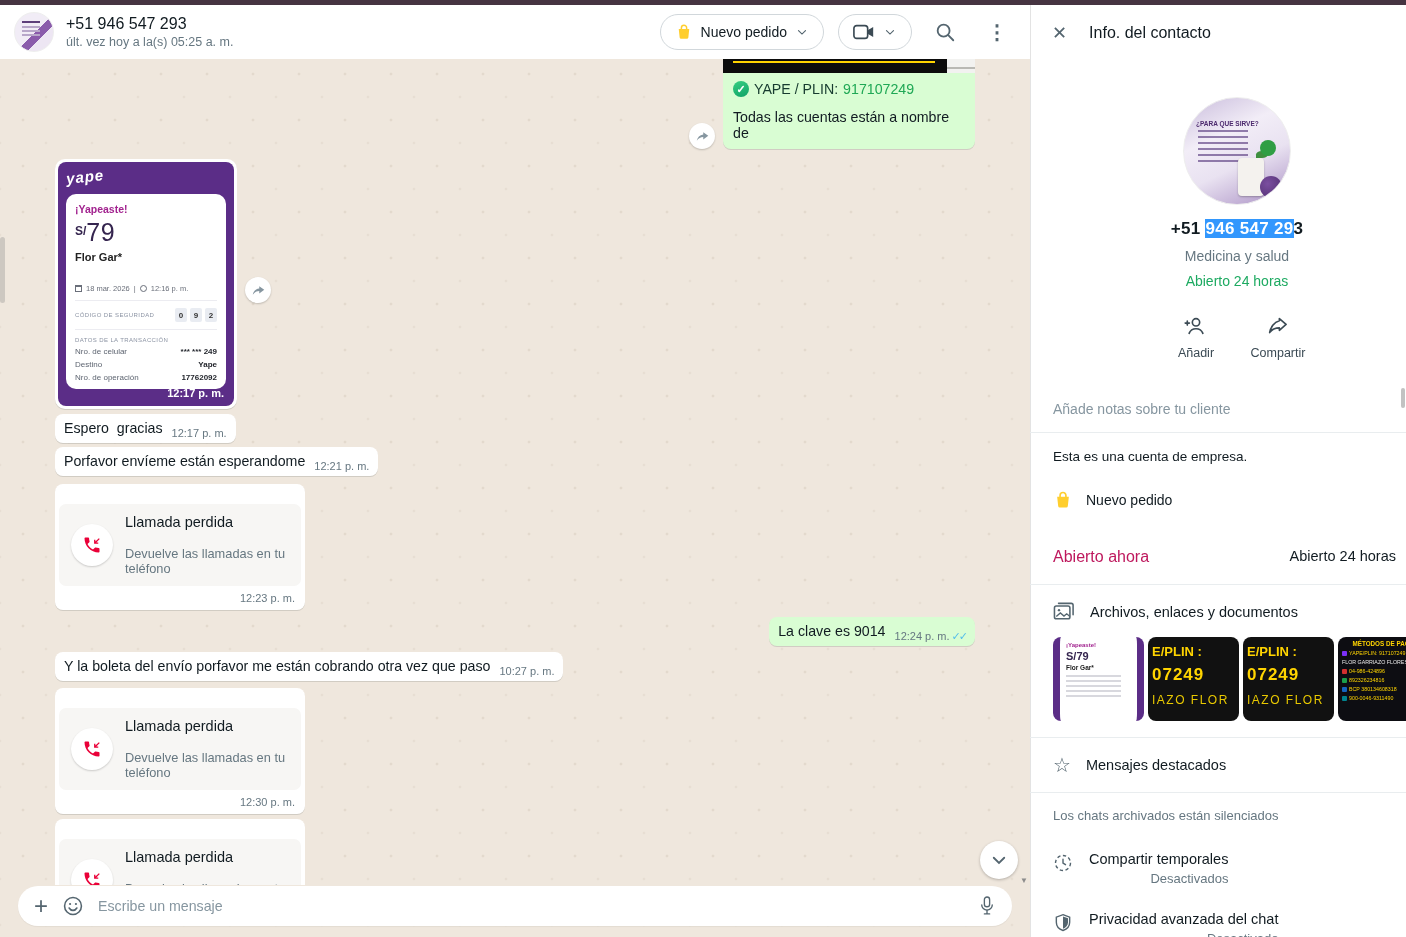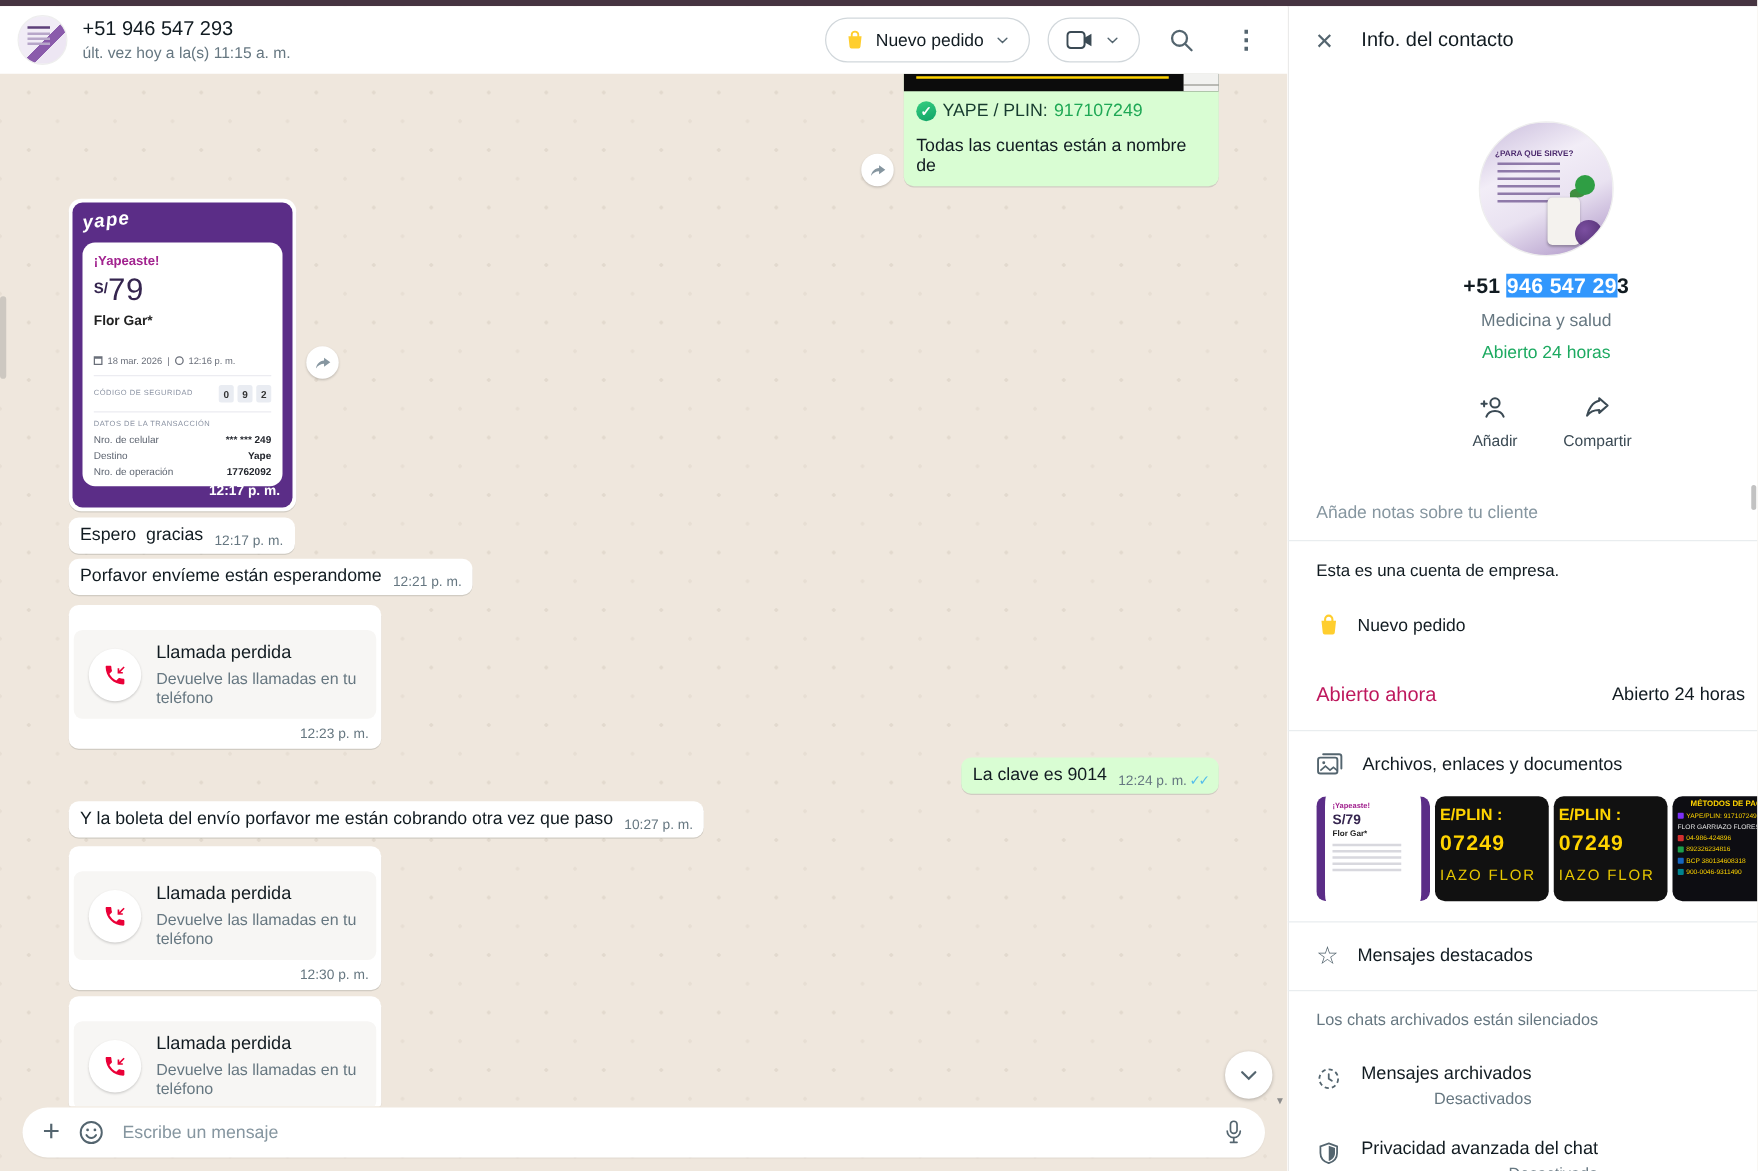--- a/index.html
+++ b/index.html
@@ -77,21 +77,21 @@
   .yp-kv { display:flex; justify-content:space-between; font-size:8px; margin-top:4px; }
   .yp-k { color:#5d6470; }
   .yp-v { color:#23262d; font-weight:bold; }
   .yape-time { position:absolute; right:10px; bottom:7px; color:#fff; font-size:11px; font-weight:bold; }
 
   
   .call-b { width:250px; padding:20px 4px 2px; }
   .call-box { background:#f7f6f4; border-radius:7px; display:flex; align-items:center; gap:12px; padding:10px 12px; }
   .call-ic { width:42px; height:42px; border-radius:50%; background:#fff; box-shadow:0 1px 2px rgba(0,0,0,.18); display:flex; align-items:center; justify-content:center; flex:0 0 42px; }
   .call-title { font-size:14.5px; color:#111b21; }
-  .call-sub { font-size:12.8px; color:#667781; margin-top:5px; }
+  .call-sub { font-size:12.8px; color:#667781; margin-top:16px; }
   .call-time { text-align:right; font-size:11px; color:#667781; padding:6px 6px 4px; }
 
   .scroll-fab { position:absolute; right:12px; bottom:6px; width:38px; height:38px; border-radius:50%; background:#fff; box-shadow:0 1px 3px rgba(0,0,0,.25); display:flex; align-items:center; justify-content:center; cursor:pointer; }
   .sb-arrow { position:absolute; right:2px; bottom:0; color:#8c8c8c; font-size:8px; }
   .left-thumb { position:absolute; left:0; top:178px; width:5px; height:66px; background:#cdc8c1; border-radius:3px; }
 
   .composer { height:52px; display:flex; align-items:center; padding:0 18px 10px; }
   .comp-pill { flex:1; background:#fff; border-radius:24px; height:40px; display:flex; align-items:center; gap:14px; padding:0 16px; box-shadow:0 1px 1px rgba(0,0,0,.05); }
   .plus { font-size:24px; color:#54656f; font-weight:300; line-height:1; cursor:pointer; }
   .comp-input { flex:1; border:none; outline:none; font-size:14.2px; color:#3b4a54; font-family:"Liberation Sans",sans-serif; background:transparent; }
@@ -159,21 +159,21 @@
 <div class="app">
   <div class="topbar"></div>
   <div class="main">
 
     <div class="chat">
 
       <div class="chat-header">
         <div class="hdr-avatar"></div>
         <div class="hdr-names">
           <div class="hdr-title">+51 946 547 293</div>
-          <div class="hdr-sub">últ. vez hoy a la(s) 11:15 a. m.</div>
+          <div class="hdr-sub">últ. vez hoy a la(s) 05:25 a. m.</div>
         </div>
         <div class="hdr-actions">
           <div class="pill">
             <span>
               <svg width="18" height="18" viewBox="0 0 24 24">
                   <path fill="#ffce2e" d="M5 8h14l-1.2 11.2a2 2 0 0 1-2 1.8H8.2a2 2 0 0 1-2-1.8L5 8z"></path>
                   <path fill="none" stroke="#ffce2e" stroke-width="2" d="M8.5 10V6.5a3.5 3.5 0 0 1 7 0V10"></path>
                 </svg>
             </span>
             <span class="pill-label">Nuevo pedido</span>
@@ -497,21 +497,21 @@
         <div class="p-archived">Los chats archivados están silenciados</div>
 
         <div class="p-set">
           <span style="margin-top:3px;">
             <svg width="20" height="20" viewBox="0 0 24 24">
                 <circle cx="12" cy="12" r="9" fill="none" stroke="#54656f" stroke-width="1.7" stroke-dasharray="4 3"></circle>
                 <path d="M12 7.5V12l3 2" fill="none" stroke="#54656f" stroke-width="1.7" stroke-linecap="round"></path>
               </svg>
           </span>
           <span>
-            <span class="p-set-title">Mensajes archivados</span>
+            <span class="p-set-title">Compartir temporales</span>
             <div class="p-set-status">Desactivados</div>
           </span>
         </div>
 
         <div class="p-set">
           <span style="margin-top:3px;">
             <svg width="20" height="20" viewBox="0 0 24 24">
                 <path d="M12 2l8 3v6.2c0 4.8-3.4 8.4-8 9.8-4.6-1.4-8-5-8-9.8V5l8-3z" fill="none" stroke="#54656f" stroke-width="1.7"></path>
                 <path d="M12 4.2l6 2.2v4.8c0 3.7-2.6 6.5-6 7.7V4.2z" fill="#54656f"></path>
               </svg>

